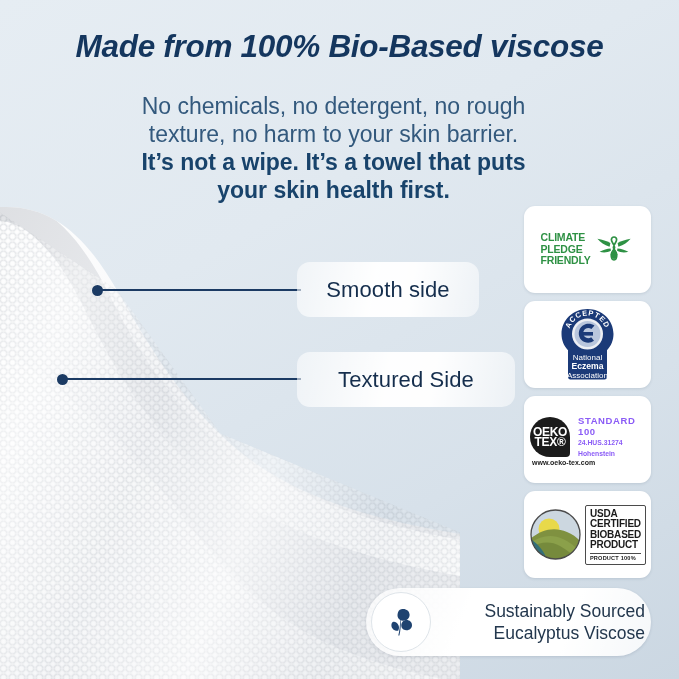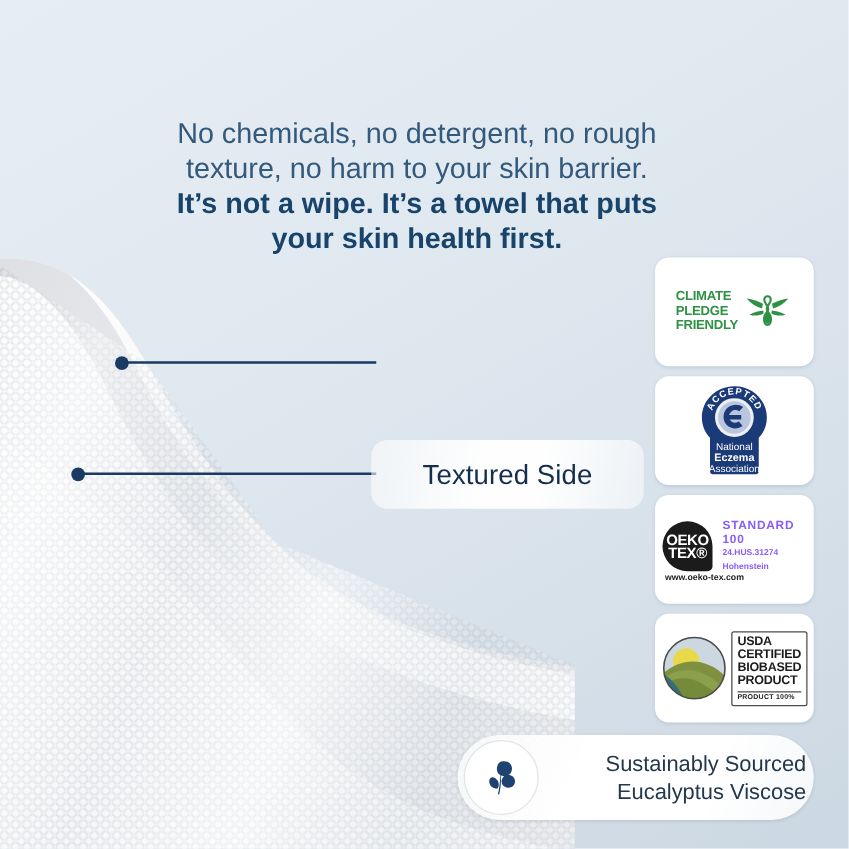--- a/index.html
+++ b/index.html
@@ -221,30 +221,34 @@
         <path d="M0,150 C70,184 140,250 200,330 C260,408 320,460 470,486 L470,495 L0,495 Z" fill="#ffffff" opacity="0.55"></path>
       </g>
       <g clip-path="url(#towelClip)">
         <rect x="0" y="0" width="470" height="495" fill="none"></rect>
       </g>
     </svg>
     <div class="towel-texture" style="clip-path: polygon(0% 2%, 27% 19%, 49% 48%, 100% 68%, 100% 100%, 0% 100%);"></div>
     <div class="towel-sheen" style="clip-path: polygon(0% 2%, 27% 19%, 49% 48%, 100% 68%, 100% 100%, 0% 100%);"></div>
   </div>
 
+  <div class="headline">Made from 100% Bio-Based viscose</div>
 
   <div class="subhead">
     <div class="reg">No chemicals, no detergent, no rough</div>
     <div class="reg">texture, no harm to your skin barrier.</div>
     <div class="bold">It’s not a wipe. It’s a towel that puts</div>
     <div class="bold">your skin health first.</div>
   </div>
 
   <div class="leader-dot" style="left:92px; top:285px;"></div>
   <div class="leader" style="left:97px; top:289px; width:204px;"></div>
+  <div class="pill" style="left:297px; top:262px; width:182px; height:55px;">
+    <span>Smooth side</span>
+  </div>
 
   <div class="leader-dot" style="left:57px; top:374px;"></div>
   <div class="leader" style="left:62px; top:378px; width:239px;"></div>
   <div class="pill" style="left:297px; top:352px; width:218px; height:55px;">
     <span>Textured Side</span>
   </div>
 
   <div class="cert-stack">
 
     <div class="cert-card">

